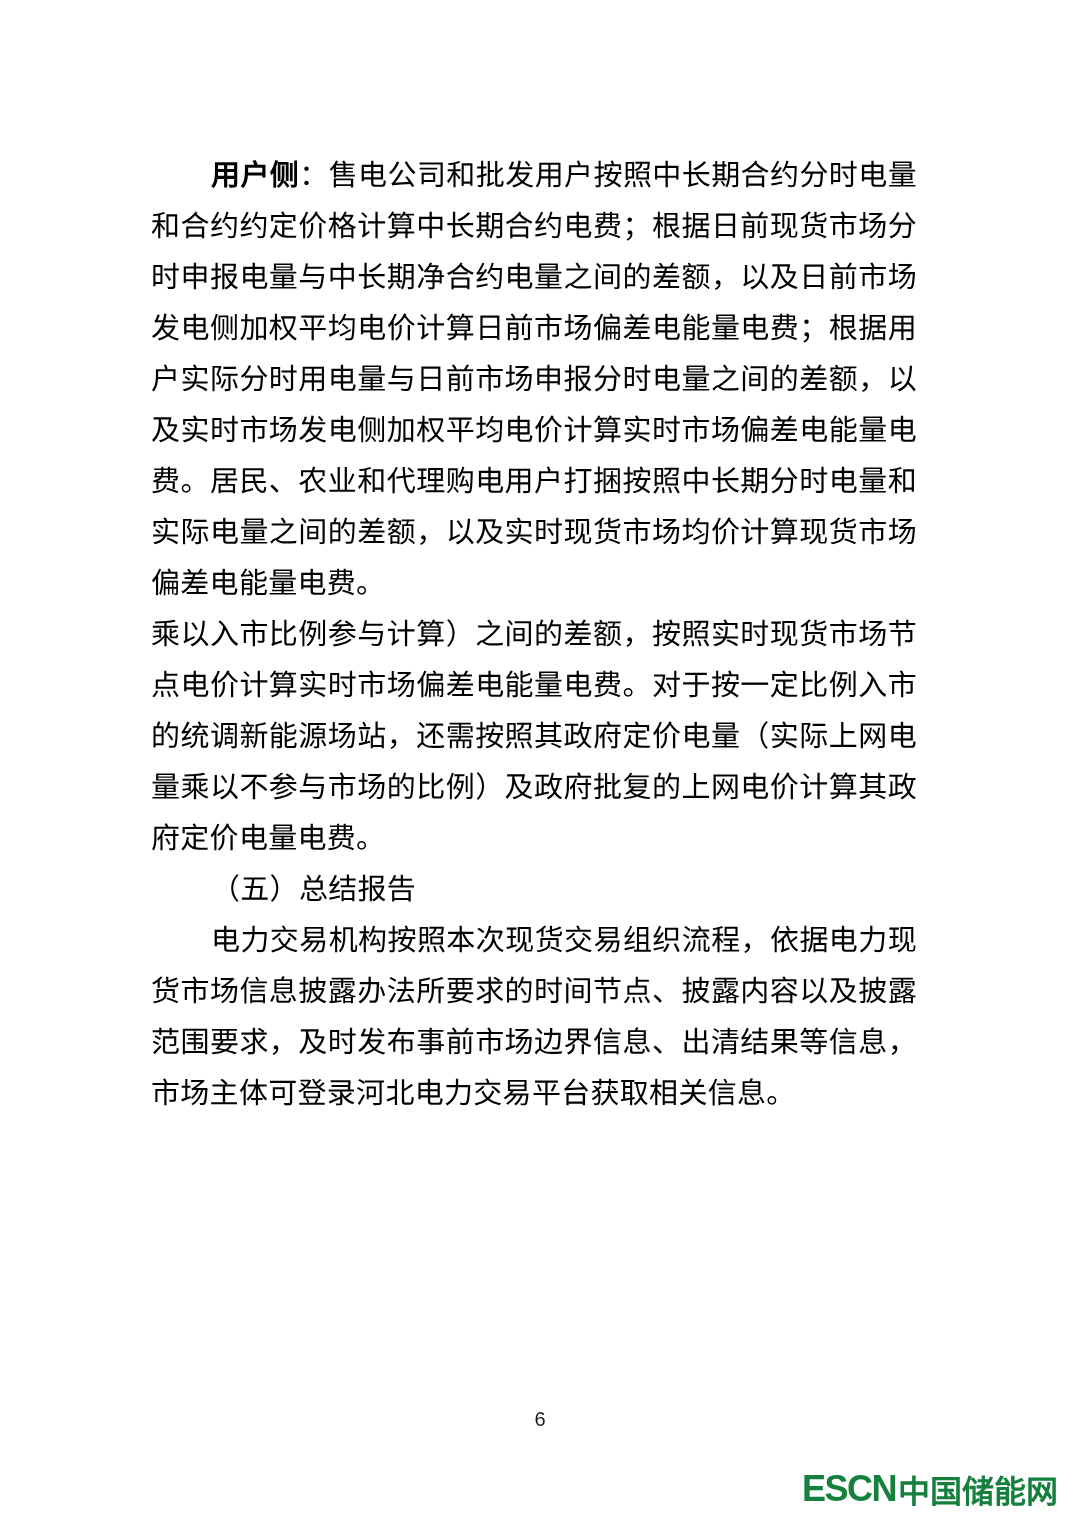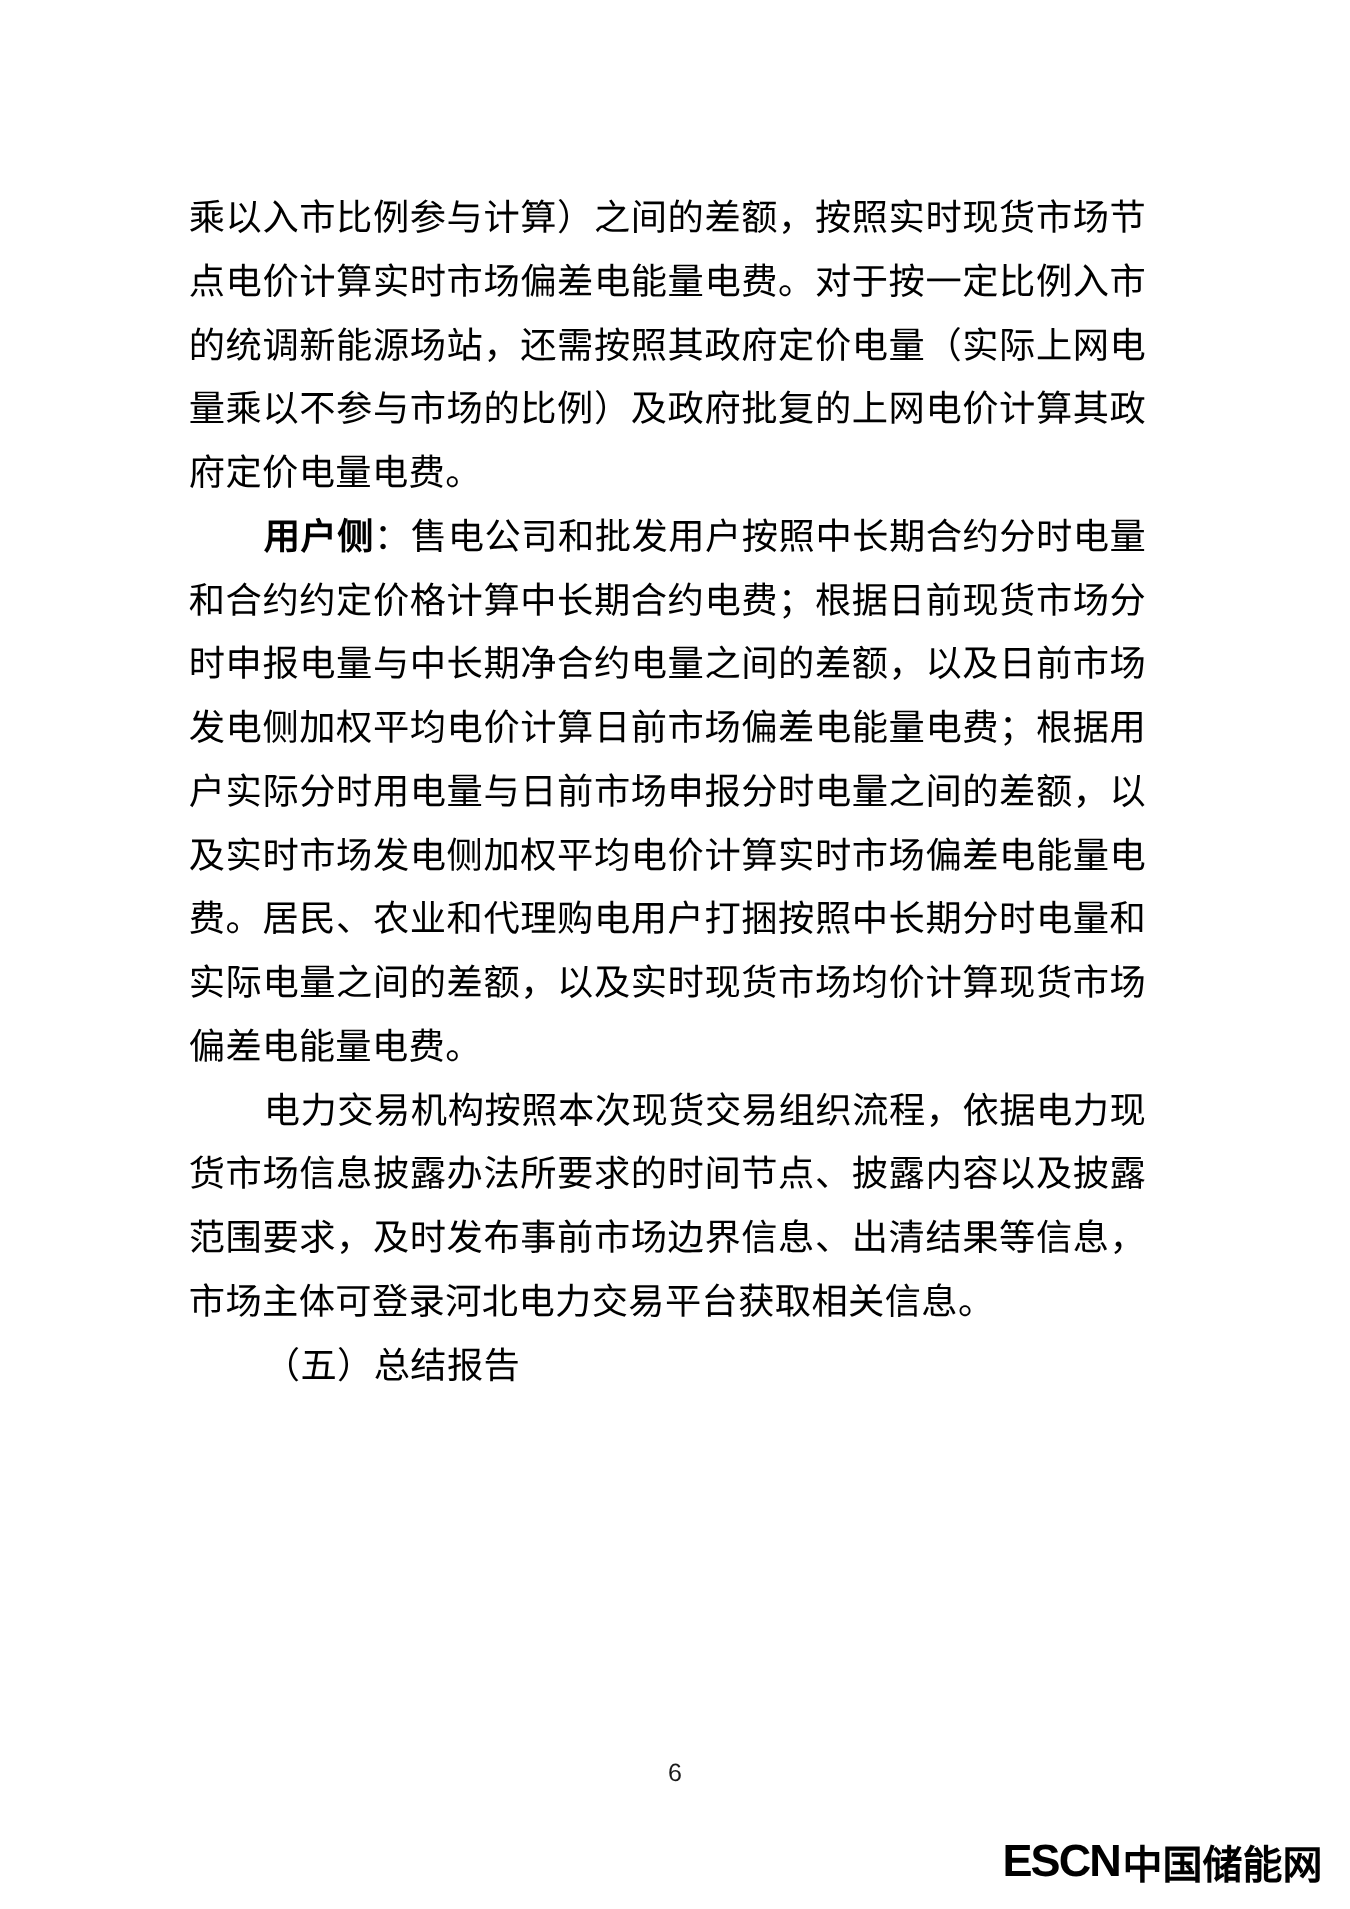--- a/index.html
+++ b/index.html
@@ -68,32 +68,32 @@
     text-align: right;
   }
 </style>
 </head>
 <body>
 
 <div class="page">
 
   <main class="content">
 
+    <p class="para indent"><span class="lead">用户侧</span><span>：售电公司和批发用户按照中长期合约分时电量和合约约定价格计算中长期合约电费；根据日前现货市场分时申报电量与中长期净合约电量之间的差额，以及日前市场发电侧加权平均电价计算日前市场偏差电能量电费；根据用户实际分时用电量与日前市场申报分时电量之间的差额，以及实时市场发电侧加权平均电价计算实时市场偏差电能量电费。居民、农业和代理购电用户打捆按照中长期分时电量和实际电量之间的差额，以及实时现货市场均价计算现货市场偏差电能量电费。</span></p>
+
     <p class="para">乘以入市比例参与计算）之间的差额，按照实时现货市场节点电价计算实时市场偏差电能量电费。对于按一定比例入市的统调新能源场站，还需按照其政府定价电量（实际上网电量乘以不参与市场的比例）及政府批复的上网电价计算其政府定价电量电费。</p>
 
-    <p class="para indent"><span class="lead">用户侧</span><span>：售电公司和批发用户按照中长期合约分时电量和合约约定价格计算中长期合约电费；根据日前现货市场分时申报电量与中长期净合约电量之间的差额，以及日前市场发电侧加权平均电价计算日前市场偏差电能量电费；根据用户实际分时用电量与日前市场申报分时电量之间的差额，以及实时市场发电侧加权平均电价计算实时市场偏差电能量电费。居民、农业和代理购电用户打捆按照中长期分时电量和实际电量之间的差额，以及实时现货市场均价计算现货市场偏差电能量电费。</span></p>
 
+    <p class="para indent">（五）总结报告</p>
 
     <p class="para indent">电力交易机构按照本次现货交易组织流程，依据电力现货市场信息披露办法所要求的时间节点、披露内容以及披露范围要求，及时发布事前市场边界信息、出清结果等信息，市场主体可登录河北电力交易平台获取相关信息。</p>
-
-    <p class="para indent">（五）总结报告</p>
 
 
   </main>
 
   <footer class="page-footer">6</footer>
 
-  <div class="logo" style="color: #000000;">
+  <div class="logo" style="color: #15803d;">
     <span class="logo-latin">ESCN</span>
     <span class="logo-cn">中国储能网</span>
   </div>
 
 </div>
 
 </body></html>

